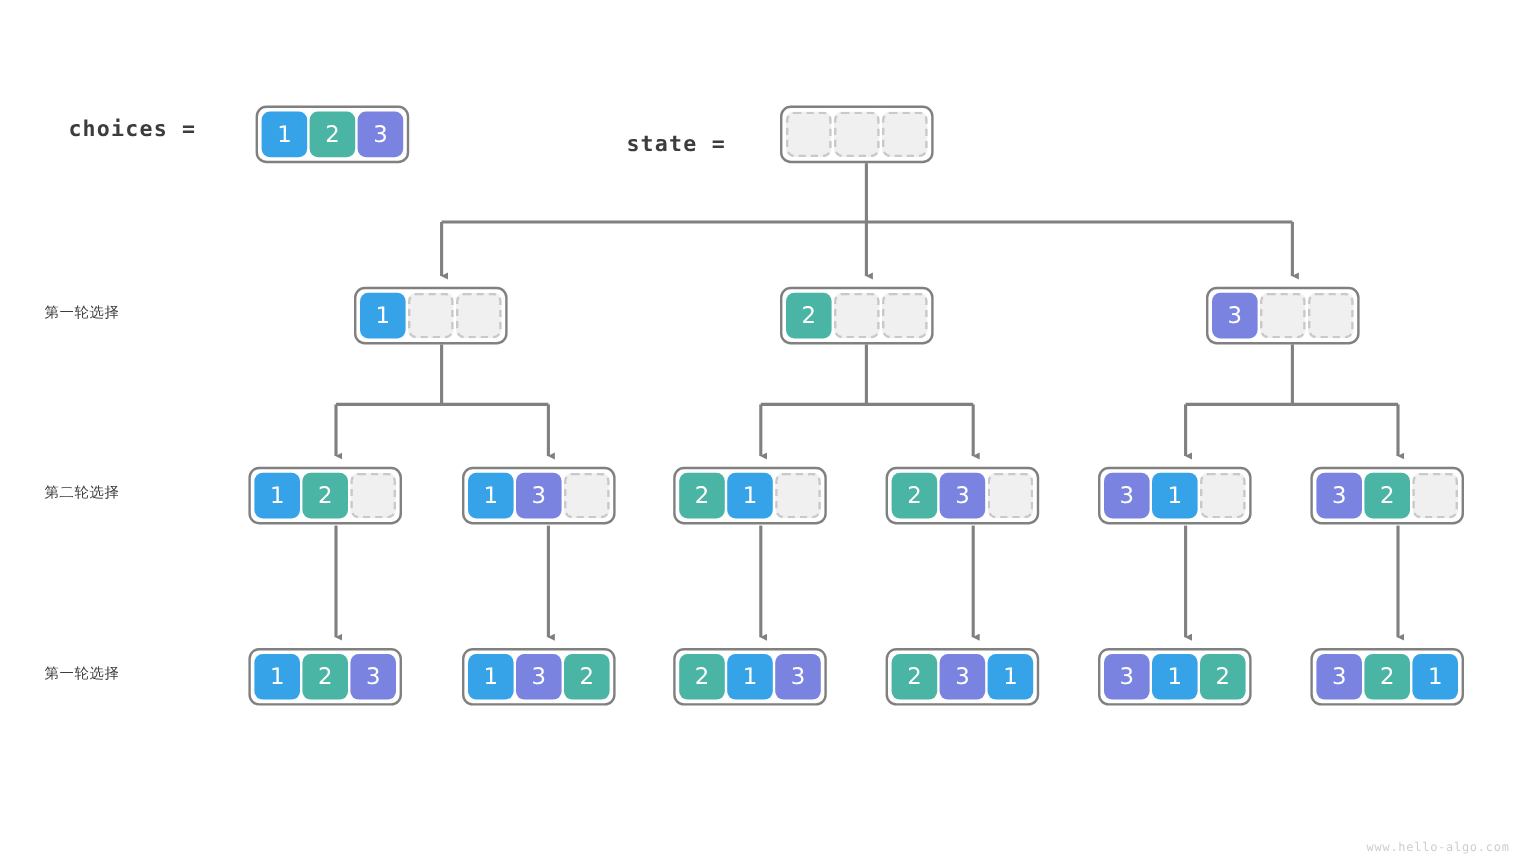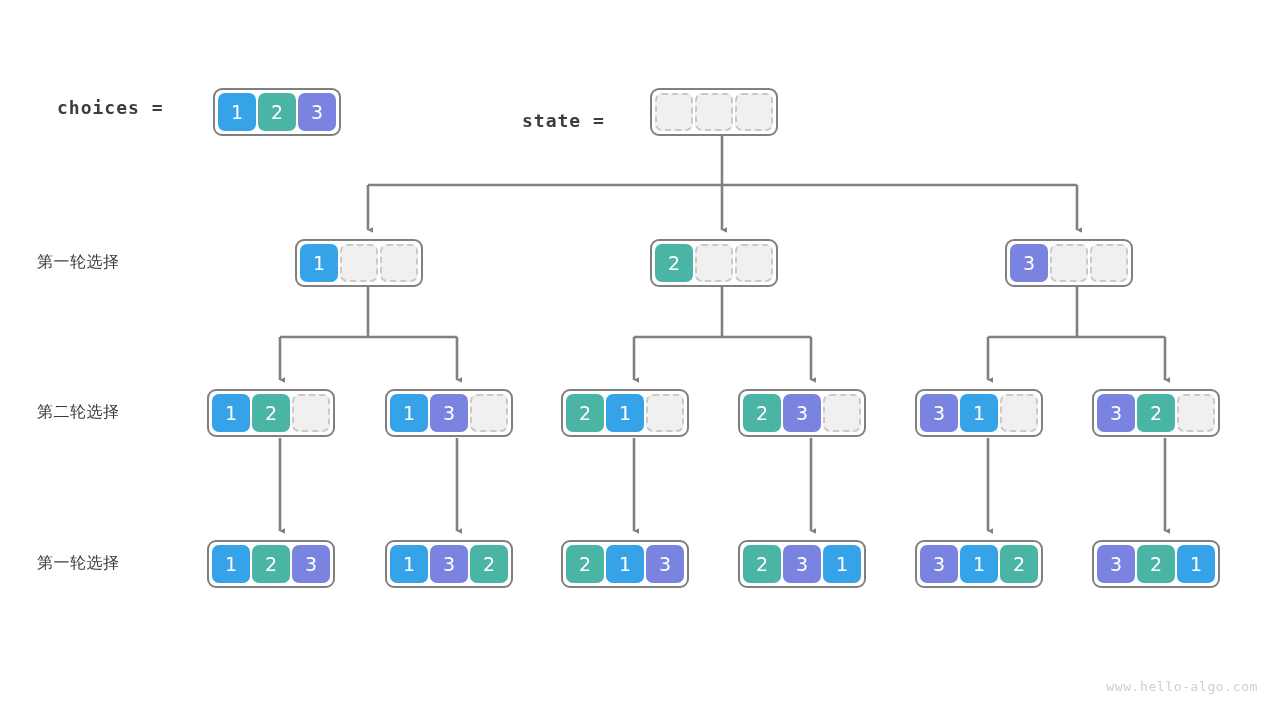--- a/index.html
+++ b/index.html
@@ -38,31 +38,31 @@
     font-family: "DejaVu Sans Mono", "Liberation Mono", monospace;
     font-weight: bold;
     font-size: 18px;
     color: #3c3c3c;
     letter-spacing: 1px;
     white-space: nowrap;
   }
   .row-label {
     position: absolute;
     font-family: "DejaVu Sans", "Liberation Sans", sans-serif;
-    font-size: 16px;
+    font-size: 12px;
     color: #3c3c3c;
     white-space: nowrap;
     letter-spacing: 0.5px;
   }
   .watermark {
     position: absolute;
     right: 22px;
-    bottom: 26px;
+    bottom: 8px;
     font-family: "DejaVu Sans Mono", "Liberation Mono", monospace;
-    font-size: 13px;
+    font-size: 10px;
     color: #cfcfcf;
     letter-spacing: 0.6px;
     white-space: nowrap;
   }
 
   
   .array-box {
     position: absolute;
     display: flex;
     flex-direction: row;

